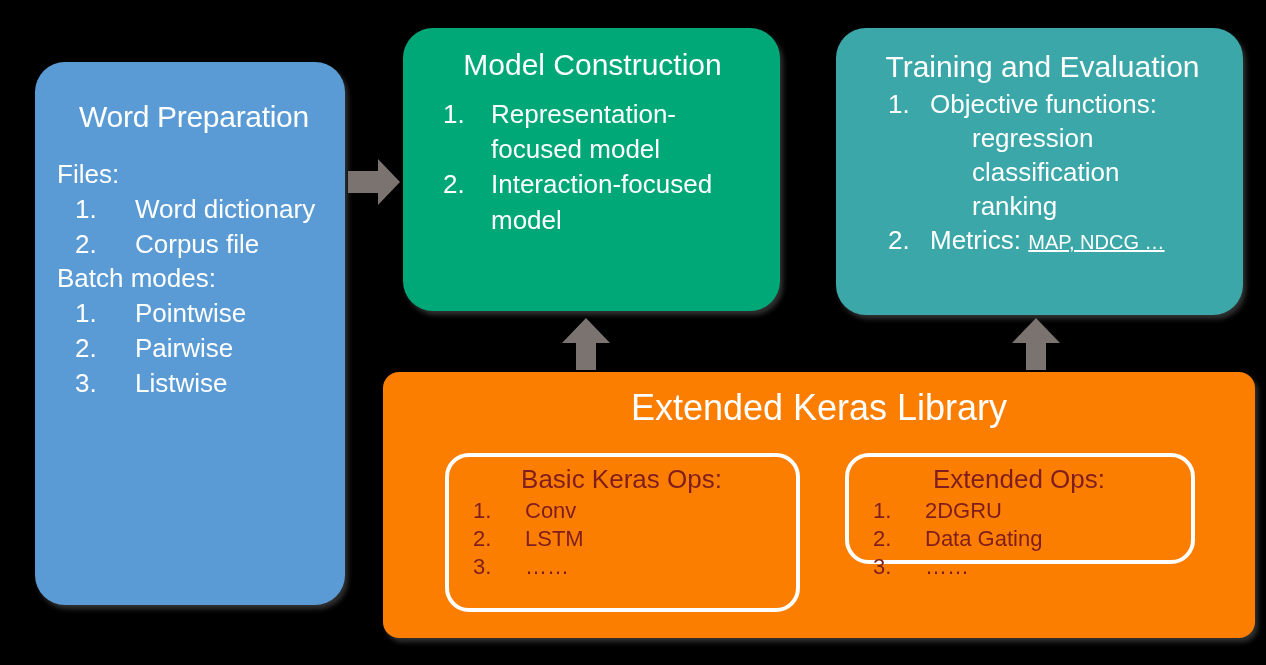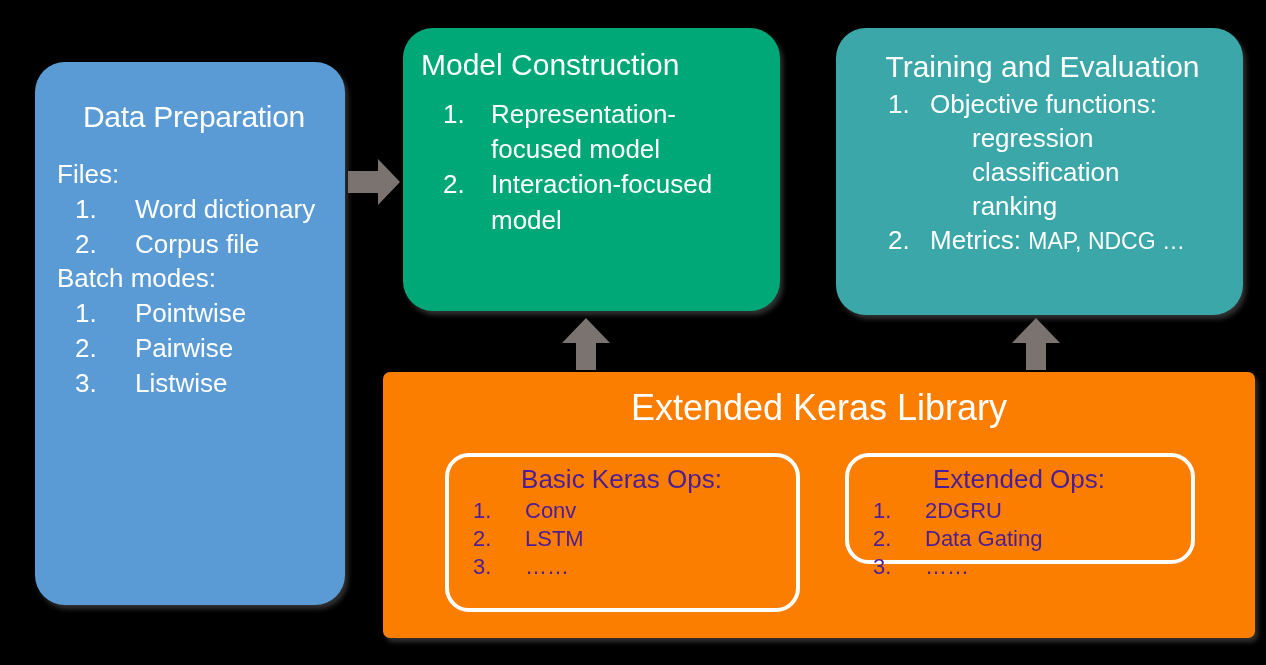--- a/index.html
+++ b/index.html
@@ -40,21 +40,21 @@
   #box-data-prep ol li .num { display:inline-block; width:30px; }
 
   
   #box-model {
     left:403px; top:28px; width:377px; height:283px;
     background:#00a878;
     border-radius:30px;
     padding:20px 16px 10px 18px;
   }
   #box-model .box-title {
-    font-size:30px; line-height:1.15; margin-bottom:14px;
+    font-size:30px; text-align:center; line-height:1.15; margin-bottom:14px;
   }
   #box-model ol {
     list-style:none; font-size:26px; line-height:1.36; padding-left:0;
   }
   #box-model ol li {
     padding-left:48px; text-indent:-48px; margin-left:22px;
   }
   #box-model ol li .num { display:inline-block; width:48px; text-indent:0; }
 
   
@@ -66,37 +66,37 @@
   }
   #box-train .box-title {
     font-size:30px; text-align:center; line-height:1.1; margin-bottom:4px;
   }
   #box-train ol { list-style:none; font-size:26px; line-height:1.31; padding-left:0; }
   #box-train ol li {
     padding-left:42px; text-indent:-42px; margin-left:36px;
   }
   #box-train ol li .num { display:inline-block; width:42px; text-indent:0; }
   #box-train .sub { display:block; padding-left:42px; text-indent:0; }
-  #box-train .small { font-size:23px; }
+  #box-train .small { font-size:20px;text-decoration:underline; }
 
   
   #box-keras {
     left:383px; top:372px; width:872px; height:266px;
     background:#fb7e00;
-    border-radius:7px;
+    border-radius:16px;
     padding:10px 0 0 0;
   }
   #box-keras .box-title {
     font-size:36px; text-align:center; line-height:1.2; margin:4px 0 10px 0;
   }
   .subbox {
     position:absolute;
     border:4px solid #ffffff;
     border-radius:24px;
-    color:#4c1d95;
+    color:#7f1d1d;
     padding:8px 14px 6px 18px;
   }
   #subbox-basic { left:62px; top:81px; width:355px; height:159px; }
   #subbox-ext   { left:462px; top:81px; width:350px; height:111px; }
   .subbox .sub-title {
     font-size:26px; text-align:center; line-height:1.15; margin-bottom:2px;
     padding-right:6px;
   }
   .subbox ol { list-style:none; font-size:22px; line-height:1.28; padding-left:0; }
   .subbox ol li { padding-left:52px; text-indent:-52px; margin-left:6px; }
@@ -107,21 +107,21 @@
   #arrow-right { left:348px; top:155px; width:52px; height:55px; }
   #arrow-up-1  { left:562px; top:318px; width:48px; height:52px; }
   #arrow-up-2  { left:1012px; top:318px; width:48px; height:52px; }
 </style>
 </head>
 <body>
 
 <div id="stage">
 
   <div class="box" id="box-data-prep">
-    <div class="box-title">Data Preparation</div>
+    <div class="box-title">Word Preparation</div>
 
     <div class="grp-label">Files:</div>
     <ol>
       <li>
         <span class="num">1.</span><span>Word dictionary</span>
       </li>
       <li>
         <span class="num">2.</span><span>Corpus file</span>
       </li>
     </ol>

